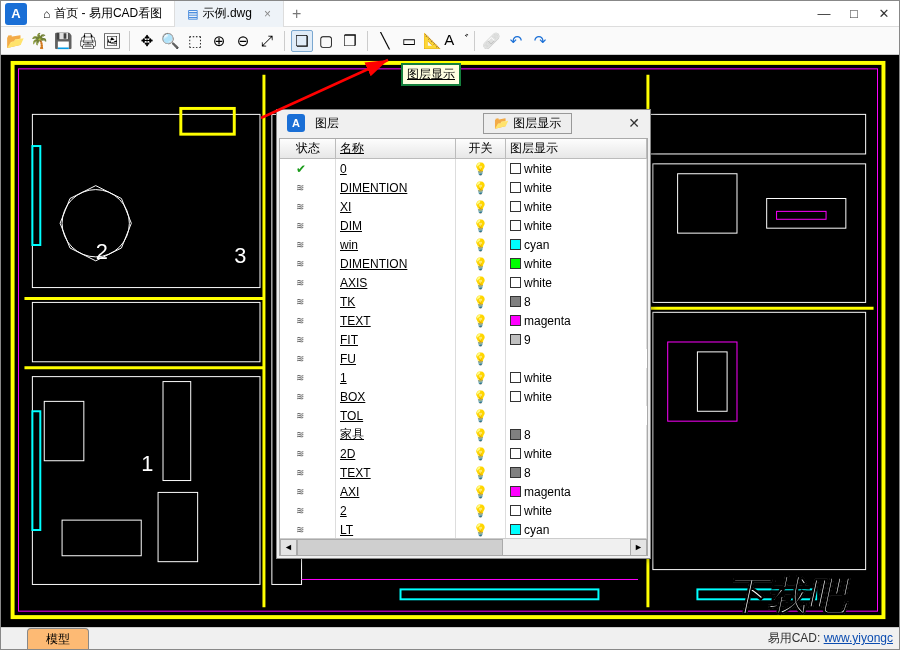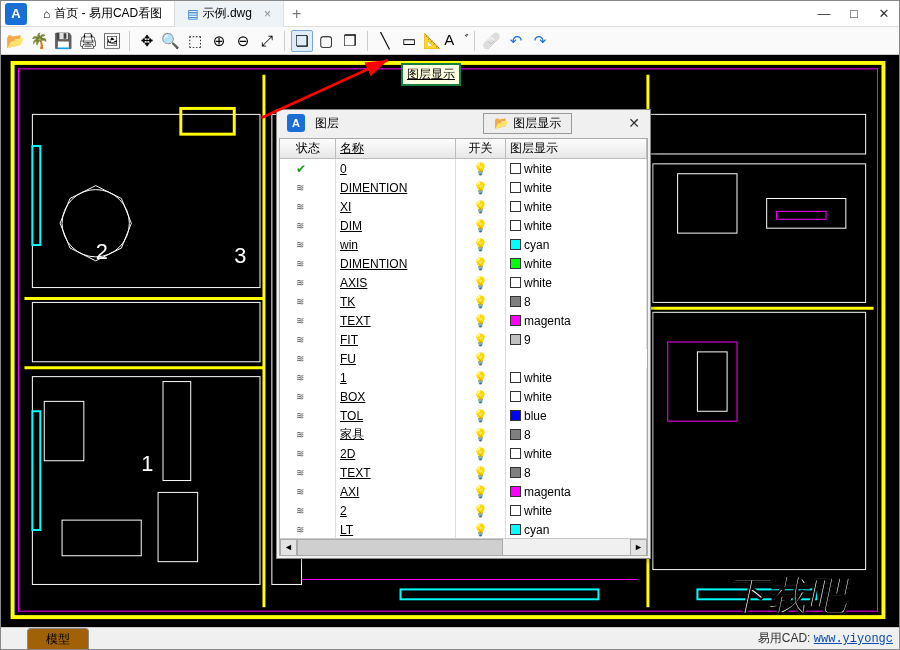--- a/index.html
+++ b/index.html
@@ -26,23 +26,23 @@
   .canvas-wrap svg { width: 100%; height: 100%; }
 
   
   .tooltip { position: absolute; top: 62px; left: 400px; background: #ffffe1; border: 2px solid #15803d; font-size: 12px; padding: 1px 4px; z-index: 30; text-decoration: underline; }
 
   
   .arrow { position: absolute; top: 55px; left: 255px; z-index: 30; pointer-events: none; }
 
   
   .statusbar { position: absolute; bottom: 0; left: 0; right: 0; height: 22px; background: #f0f0f0; border-top: 1px solid #ccc; display: flex; align-items: center; font-size: 12px; }
-  .model-tab { margin-left: 26px; padding: 2px 18px; background: #a16207; border: 1px solid #888; border-bottom: none; border-radius: 4px 4px 0 0; }
+  .model-tab { margin-left: 26px; padding: 2px 18px; background: #fdba74; border: 1px solid #888; border-bottom: none; border-radius: 4px 4px 0 0; }
   .brand { margin-left: auto; margin-right: 6px; color: #333; }
-  .brand a { color: #0b4cb0; text-decoration: underline; font-family: Liberation Mono, monospace; }
+  .brand a { color: #0b4cb0; text-decoration: underline; }
 
   
   .dialog { position: absolute; top: 108px; left: 275px; width: 375px; height: 450px; background: #f0f0f0; border: 1px solid #888; box-shadow: 2px 2px 6px rgba(0,0,0,0.3); z-index: 20; display: flex; flex-direction: column; }
   .dlg-title { height: 26px; display: flex; align-items: center; padding: 0 6px; gap: 6px; font-size: 12px; }
   .dlg-title .spacer { flex: 1; }
   .toggle-all { background: #eee; border: 1px solid #999; padding: 1px 10px; font-size: 12px; display: flex; align-items: center; gap: 4px; }
   .dlg-close { font-size: 14px; color: #333; cursor: pointer; padding: 0 4px; }
   .dlg-body { flex: 1; background: #fff; margin: 2px; border: 1px solid #aaa; display: flex; flex-direction: column; overflow: hidden; }
   .grid-header, .grid-row { display: flex; align-items: center; font-size: 12px; height: 19px; }
   .grid-header { background: linear-gradient(#fdfdfd,#e7e7e7); border-bottom: 1px solid #bbb; height: 20px; }
@@ -371,24 +371,20 @@
           </div>
         </div>
         <div class="grid-row">
           <div class="col c-status">
             <span class="status-ico ">≋</span>
           </div>
           <div class="col c-name">TOL</div>
           <div class="col c-toggle">
             <span class="bulb">💡</span>
           </div>
-          <div class="col c-color">
-            <span class="swatch" style="background:#0000ff"></span>
-            <span>blue</span>
-          </div>
         </div>
         <div class="grid-row">
           <div class="col c-status">
             <span class="status-ico ">≋</span>
           </div>
           <div class="col c-name">家具</div>
           <div class="col c-toggle">
             <span class="bulb">💡</span>
           </div>
           <div class="col c-color">

